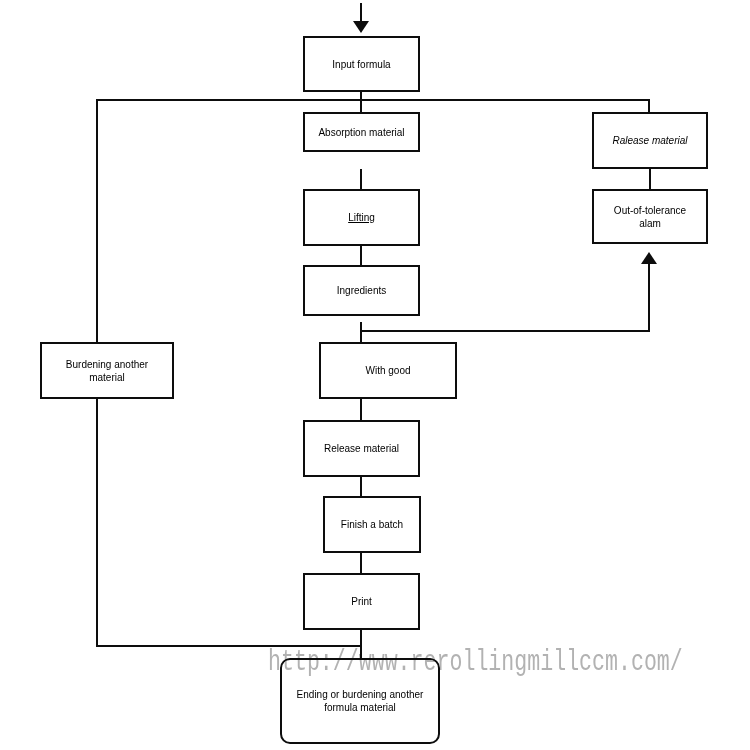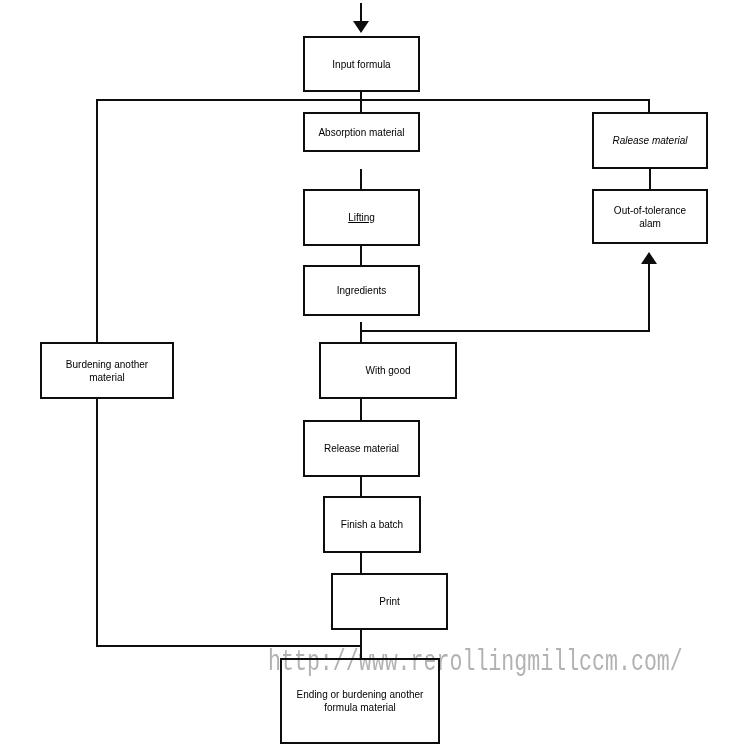--- a/index.html
+++ b/index.html
@@ -112,24 +112,24 @@
   </div>
   <div class="node" style="left:319px; top:342px; width:138px; height:57px;">
     <span>With good</span>
   </div>
   <div class="node" style="left:303px; top:420px; width:117px; height:57px;">
     <span>Release material</span>
   </div>
   <div class="node" style="left:303px; top:496px; width:98px; height:57px;margin-left:20px;">
     <span>Finish a batch</span>
   </div>
-  <div class="node" style="left:303px; top:573px; width:117px; height:57px;margin-left:28px;">
+  <div class="node" style="left:303px; top:573px; width:117px; height:57px;">
     <span>Print</span>
   </div>
-  <div class="node" style="left:280px; top:658px; width:160px; height:86px;">
+  <div class="node" style="left:280px; top:658px; width:160px; height:86px;border-radius:10px;">
     <span>Ending or burdening another
 formula material</span>
   </div>
 
   <div class="node" style="left:592px; top:112px; width:116px; height:57px;font-style:italic;">
     <span>Ralease material</span>
   </div>
   <div class="node" style="left:592px; top:189px; width:116px; height:55px;">
     <span>Out-of-tolerance
 alam</span>

